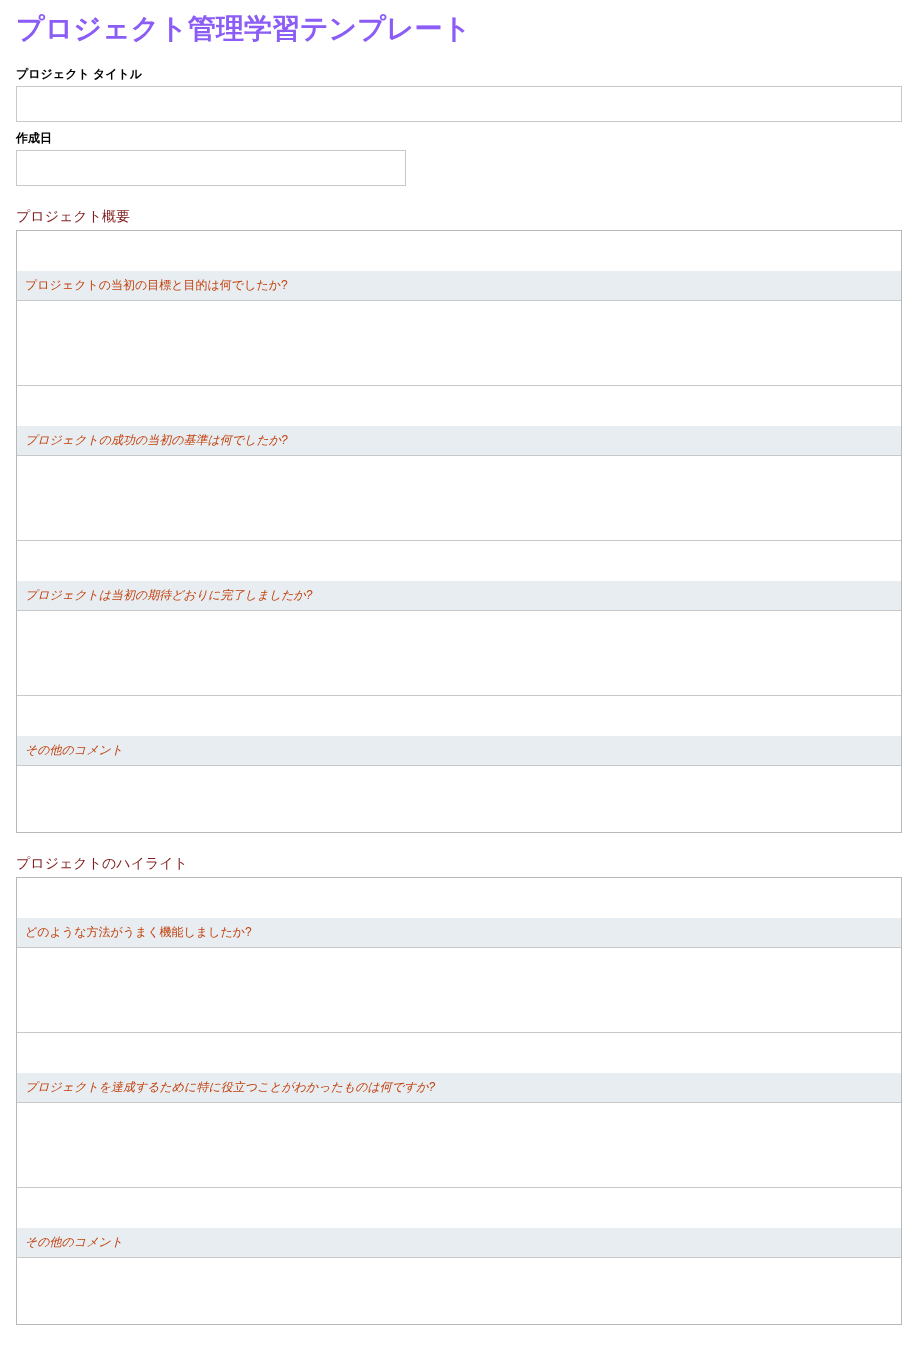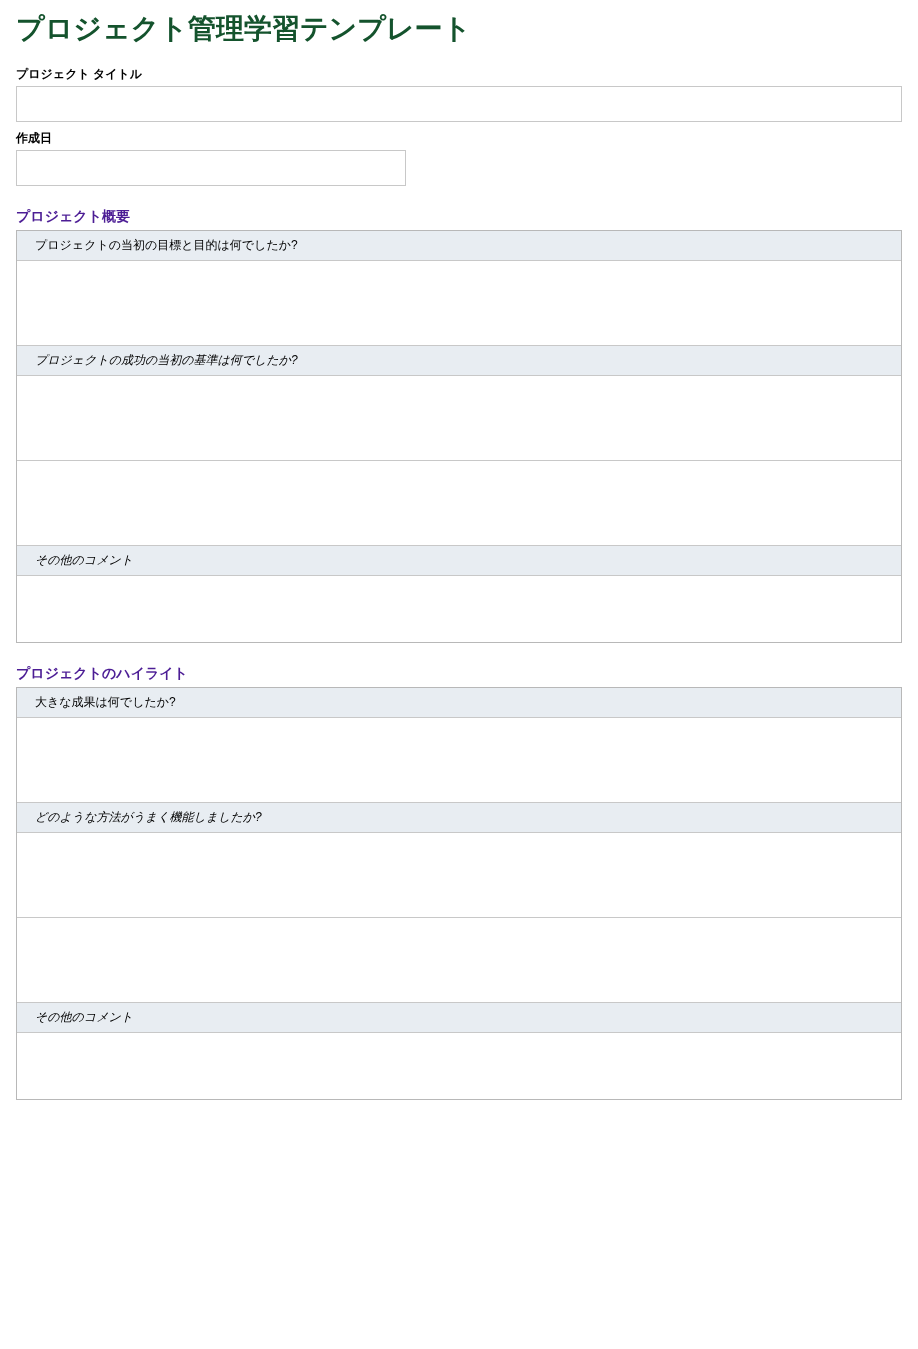--- a/index.html
+++ b/index.html
@@ -7,21 +7,21 @@
       margin: 0;
       padding: 0;
     }
     body {
       font-family: "Hiragino Kaku Gothic Pro", "Meiryo", sans-serif;
       background: #ffffff;
       padding: 10px 16px;
       width: 918px;
     }
     .page-title {
-      color: #14532d;
+      color: #8b5cf6;
       font-size: 28px;
       font-weight: bold;
       margin-bottom: 18px;
     }
     .field-group {
       display: flex;
       flex-direction: column;
     }
     .field-group.full {
       width: 100%;
@@ -54,30 +54,31 @@
       width: 95px;
     }
     .meta-second .text-input {
       width: 100%;
     }
     .section {
       margin-top: 22px;
     }
     .section-title {
       font-size: 14px;
-      color: #4c1d95;
+      color: #7f1d1d;
       margin-bottom: 4px;
-      font-weight: bold;
+      font-weight: normal;
     }
     .question-header {
       background: #e8edf2;
       border-bottom: 1px solid #c8c8c8;
-      padding: 6px 18px;
+      padding: 6px 8px;
       font-size: 12px;
-      color: #000000;
+      color: #c2410c;
+      margin-top: 40px;
     }
     .question-body {
       background: #ffffff;
       border: none;
       width: 100%;
       resize: none;
       padding: 6px 10px;
       font-family: inherit;
       font-size: 12px;
       outline: none;
@@ -130,41 +131,39 @@
   <div class="section-block">
     <div class="question-group">
       <div class="question-header">プロジェクトの当初の目標と目的は何でしたか?</div>
       <textarea class="question-body h-tall" style=""></textarea>
     </div>
     <div class="question-group">
       <div class="question-header">プロジェクトの成功の当初の基準は何でしたか?</div>
       <textarea class="question-body h-tall" style=""></textarea>
     </div>
     <div class="question-group">
+      <div class="question-header">プロジェクトは当初の期待どおりに完了しましたか?</div>
       <textarea class="question-body h-tall" style=""></textarea>
     </div>
     <div class="question-group">
       <div class="question-header">その他のコメント</div>
       <textarea class="question-body h-short" style=""></textarea>
     </div>
   </div>
 </div>
 
 <div class="section">
   <div class="section-title">プロジェクトのハイライト</div>
   <div class="section-block">
     <div class="question-group">
-      <div class="question-header">大きな成果は何でしたか?</div>
-      <textarea class="question-body h-tall" style=""></textarea>
-    </div>
-    <div class="question-group">
       <div class="question-header">どのような方法がうまく機能しましたか?</div>
       <textarea class="question-body h-tall" style=""></textarea>
     </div>
     <div class="question-group">
+      <div class="question-header">プロジェクトを達成するために特に役立つことがわかったものは何ですか?</div>
       <textarea class="question-body h-tall" style=""></textarea>
     </div>
     <div class="question-group">
       <div class="question-header">その他のコメント</div>
       <textarea class="question-body h-short" style=""></textarea>
     </div>
   </div>
 </div>
 
 </body></html>

